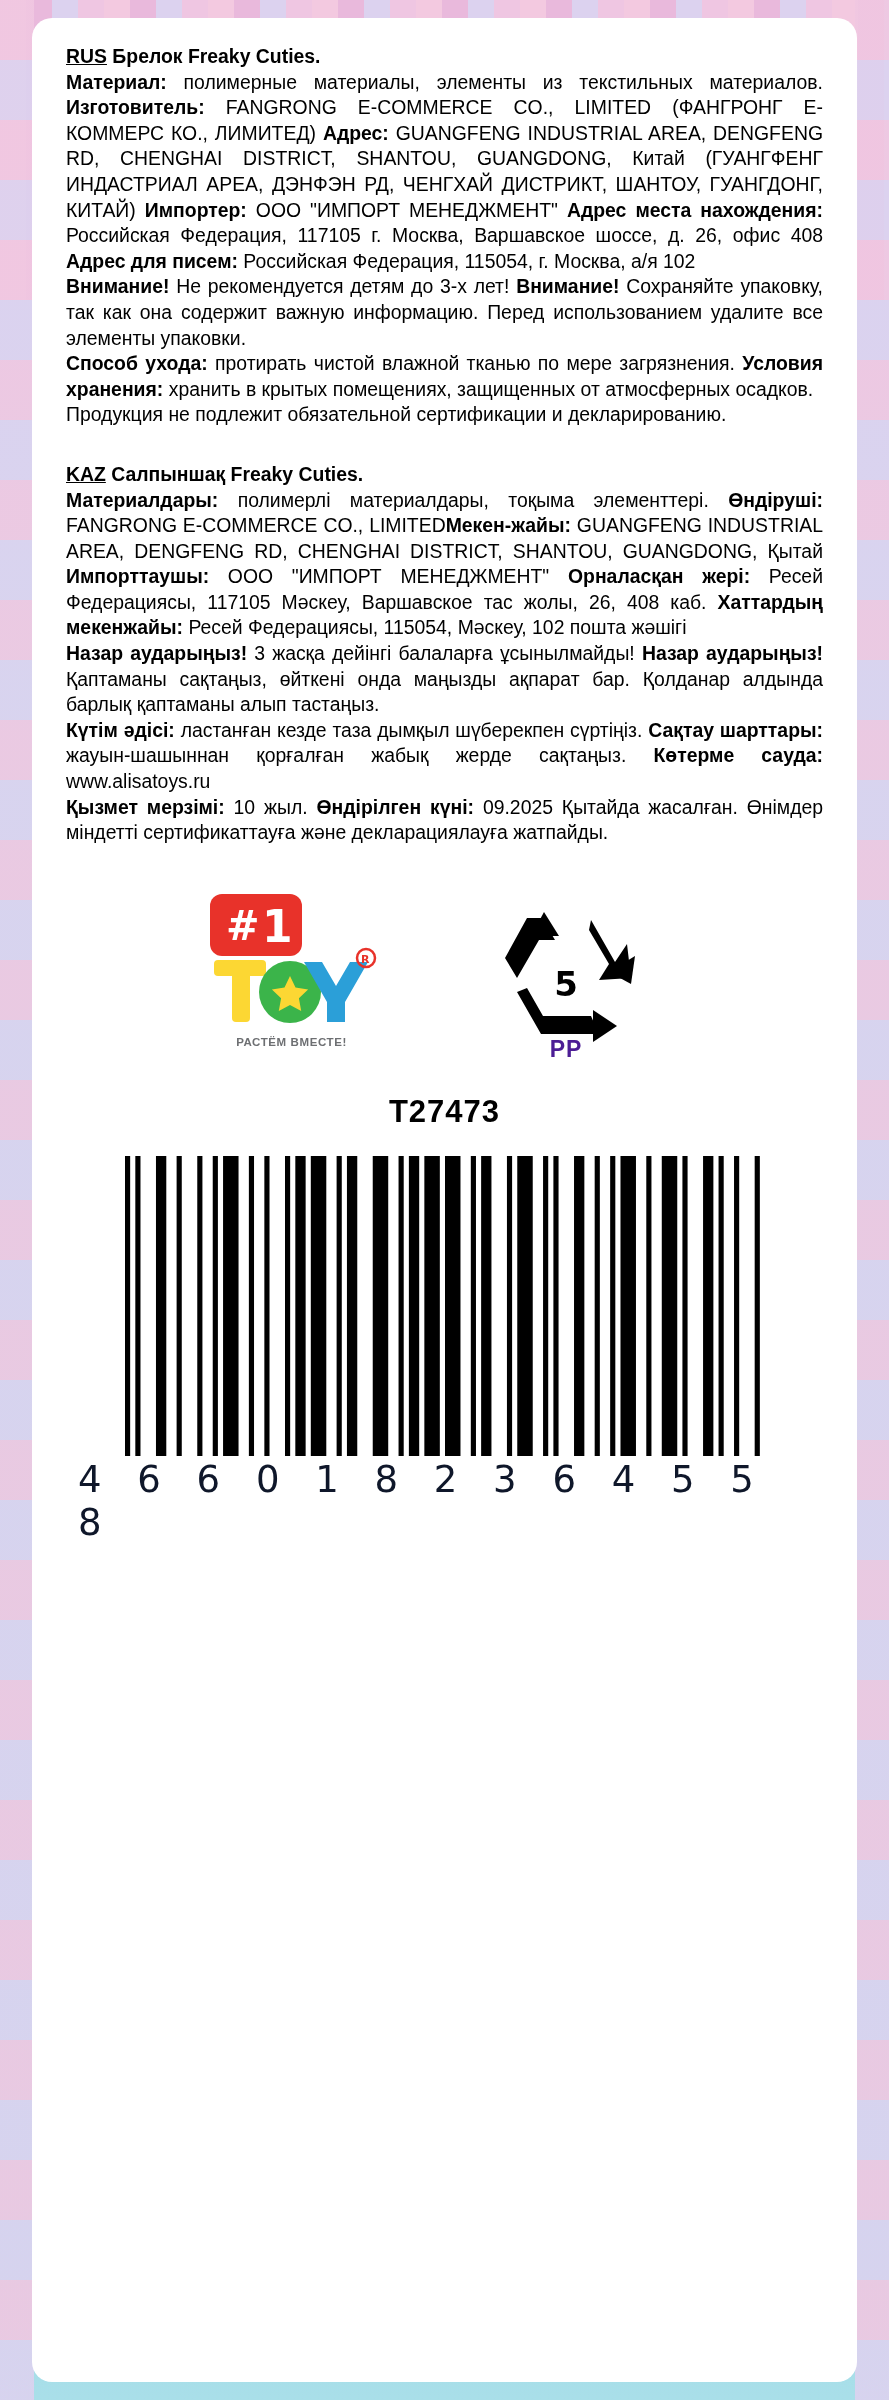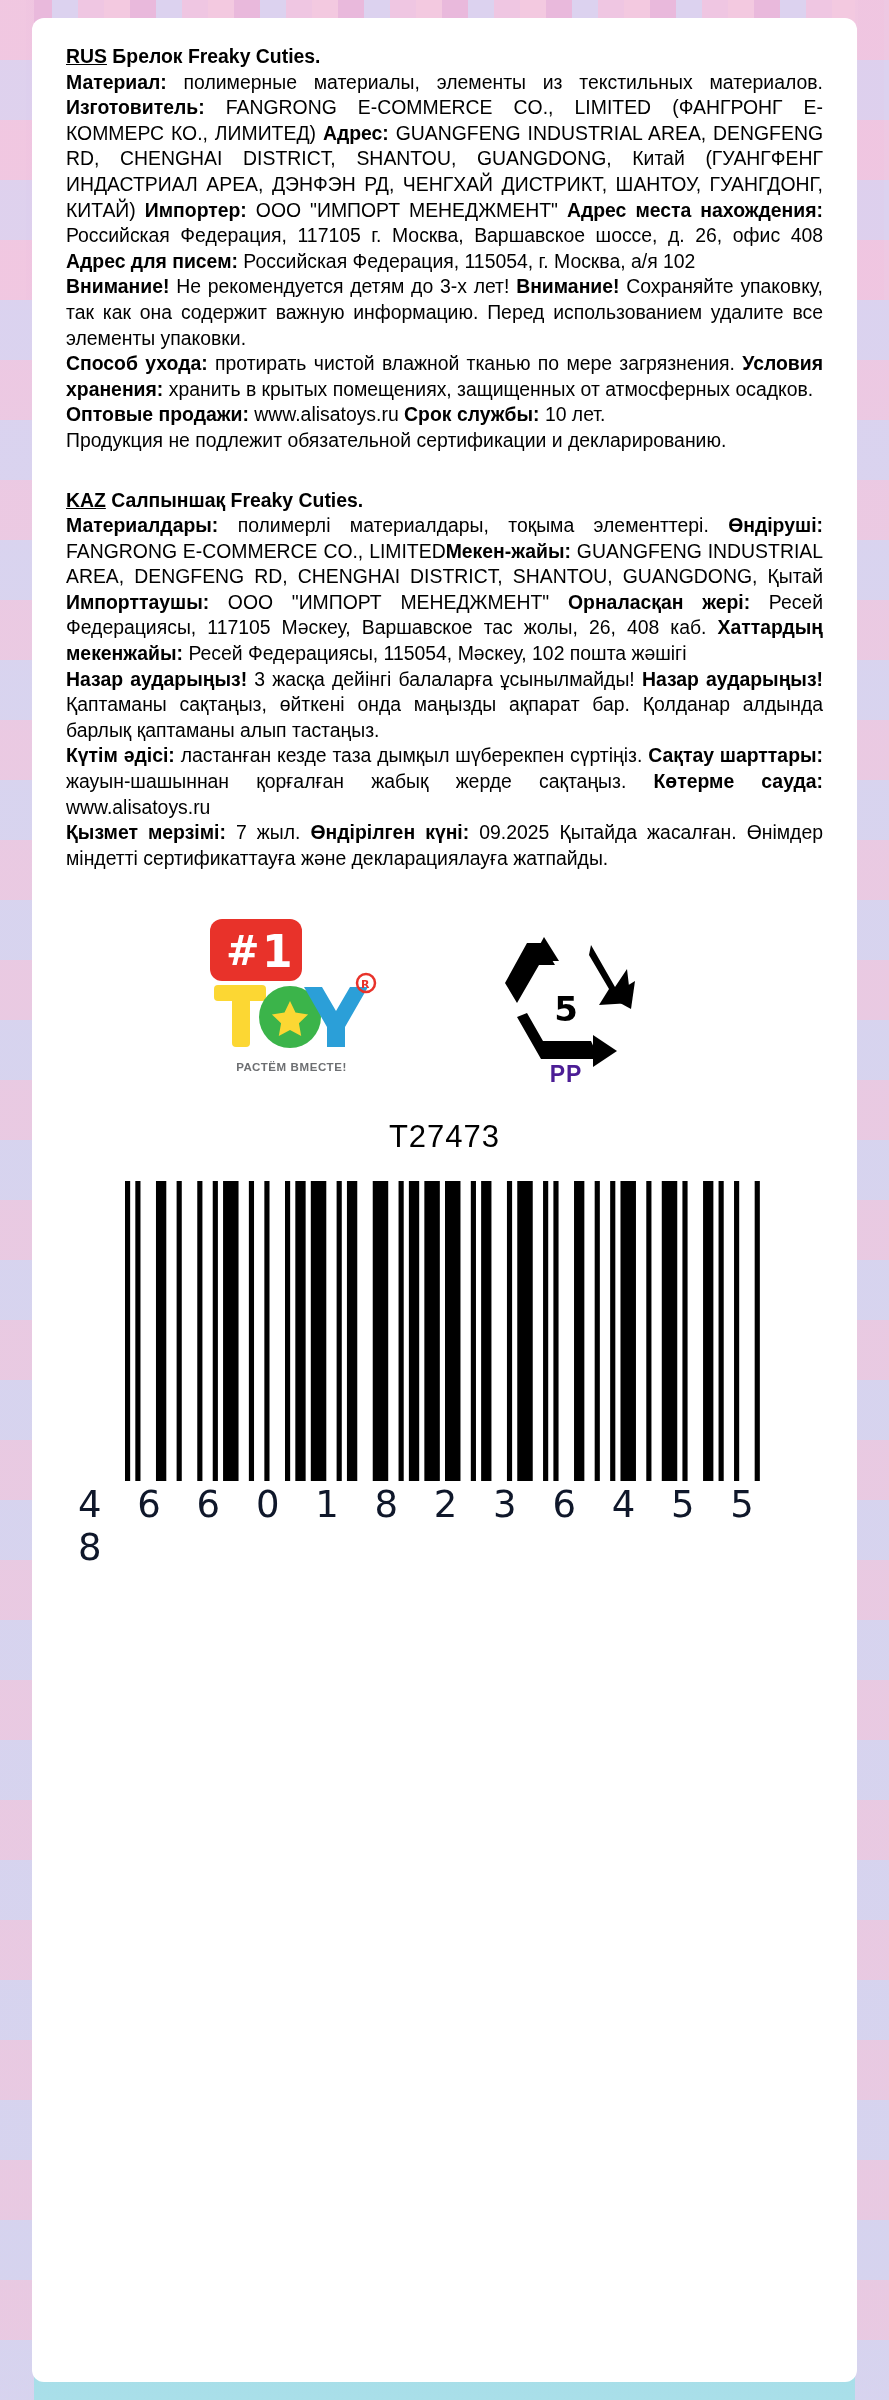--- a/index.html
+++ b/index.html
@@ -67,21 +67,21 @@
   }
 
   
   .label-card {
     position: absolute;
     left: 32px;
     top: 18px;
     width: 825px;
     height: 2364px;
     background: #ffffff;
-    border-radius: 12px;
+    border-radius: 20px;
     box-sizing: border-box;
     padding: 26px 34px 0 34px;
   }
 
   
   .block {
     font-size: 19.4px;
     line-height: 25.6px;
     color: #000000;
     text-align: justify;
@@ -142,21 +142,21 @@
     font-weight: bold;
     color: #4c1d95;
     letter-spacing: 1px;
   }
 
   
   .article {
     margin-top: 36px;
     text-align: center;
     font-size: 31px;
-    font-weight: normal;
+    font-weight: bold;
     letter-spacing: 1px;
     color: #000;
   }
 
   
   .barcode-wrap {
     margin-top: 26px;
     display: flex;
     justify-content: center;
   }
@@ -186,34 +186,33 @@
 
   <div class="label-card">
 
     <div class="block">
       <p>
         <span class="lang-code">RUS</span><span>&nbsp;</span><b>Брелок Freaky Cuties.</b>
       </p>
       <p><b>Материал:</b><span> полимерные материалы, элементы из текстильных материалов. </span><b>Изготовитель:</b><span> FANGRONG E-COMMERCE CO., LIMITED (ФАНГРОНГ Е-КОММЕРС КО., ЛИМИТЕД) </span><b>Адрес:</b><span> GUANGFENG INDUSTRIAL AREA, DENGFENG RD, CHENGHAI DISTRICT, SHANTOU, GUANGDONG, Китай (ГУАНГФЕНГ ИНДАСТРИАЛ АРЕА, ДЭНФЭН РД, ЧЕНГХАЙ ДИСТРИКТ, ШАНТОУ, ГУАНГДОНГ, КИТАЙ) </span><b>Импортер:</b><span> ООО "ИМПОРТ МЕНЕДЖМЕНТ" </span><b>Адрес места нахождения:</b><span> Российская Федерация, 117105 г. Москва, Варшавское шоссе, д. 26, офис 408 </span><b>Адрес для писем:</b><span> Российская Федерация, 115054, г. Москва, а/я 102</span></p>
       <p><b>Внимание!</b><span> Не рекомендуется детям до 3-х лет! </span><b>Внимание!</b><span> Сохраняйте упаковку, так как она содержит важную информацию. Перед использованием удалите все элементы упаковки.</span></p>
       <p><b>Способ ухода:</b><span> протирать чистой влажной тканью по мере загрязнения. </span><b>Условия хранения:</b><span> хранить в крытых помещениях, защищенных от атмосферных осадков.</span></p>
-      <p><b>Оптовые продажи:</b><span> www.alisatoys.ru </span><b>Срок службы:</b><span> 10 лет.</span></p>
       <p>Продукция не подлежит обязательной сертификации и декларированию.</p>
     </div>
 
     <div class="gap-lg"></div>
 
     <div class="block">
       <p>
         <span class="lang-code">KAZ</span><span>&nbsp;</span><b>Салпыншақ Freaky Cuties.</b>
       </p>
       <p><b>Материалдары:</b><span> полимерлі материалдары, тоқыма элементтері. </span><b>Өндіруші:</b><span> FANGRONG E-COMMERCE CO., LIMITED</span><b>Мекен-жайы:</b><span> GUANGFENG INDUSTRIAL AREA, DENGFENG RD, CHENGHAI DISTRICT, SHANTOU, GUANGDONG, Қытай </span><b>Импорттаушы:</b><span> ООО "ИМПОРТ МЕНЕДЖМЕНТ" </span><b>Орналасқан жері:</b><span> Ресей Федерациясы, 117105 Мәскеу, Варшавское тас жолы, 26, 408 каб. </span><b>Хаттардың мекенжайы:</b><span> Ресей Федерациясы, 115054, Мәскеу, 102 пошта жәшігі</span></p>
       <p><b>Назар аударыңыз!</b><span> 3 жасқа дейінгі балаларға ұсынылмайды! </span><b>Назар аударыңыз!</b><span> Қаптаманы сақтаңыз, өйткені онда маңызды ақпарат бар. Қолданар алдында барлық қаптаманы алып тастаңыз.</span></p>
       <p><b>Күтім әдісі:</b><span> ластанған кезде таза дымқыл шүберекпен сүртіңіз. </span><b>Сақтау шарттары:</b><span> жауын-шашыннан қорғалған жабық жерде сақтаңыз. </span><b>Көтерме сауда:</b><span> www.alisatoys.ru</span></p>
-      <p><b>Қызмет мерзімі:</b><span> 7 жыл. </span><b>Өндірілген күні:</b><span> 09.2025 </span><span>Қытайда жасалған. Өнімдер міндетті сертификаттауға және декларациялауға жатпайды.</span></p>
+      <p><b>Қызмет мерзімі:</b><span> 10 жыл. </span><b>Өндірілген күні:</b><span> 09.2025 </span><span>Қытайда жасалған. Өнімдер міндетті сертификаттауға және декларациялауға жатпайды.</span></p>
     </div>
 
     <div class="logos">
 
       <div class="toy1-logo">
         <svg viewBox="0 0 190 165" width="190" height="165" xmlns="http://www.w3.org/2000/svg">
 
           <rect x="14" y="6" width="92" height="62" rx="12" fill="#e8322a"></rect>
           <text x="30" y="52" font-family="DejaVu Sans, sans-serif" font-size="40" font-weight="bold" fill="#ffffff">#</text>
           <text x="66" y="54" font-family="DejaVu Sans, sans-serif" font-size="44" font-weight="bold" fill="#ffffff">1</text>

